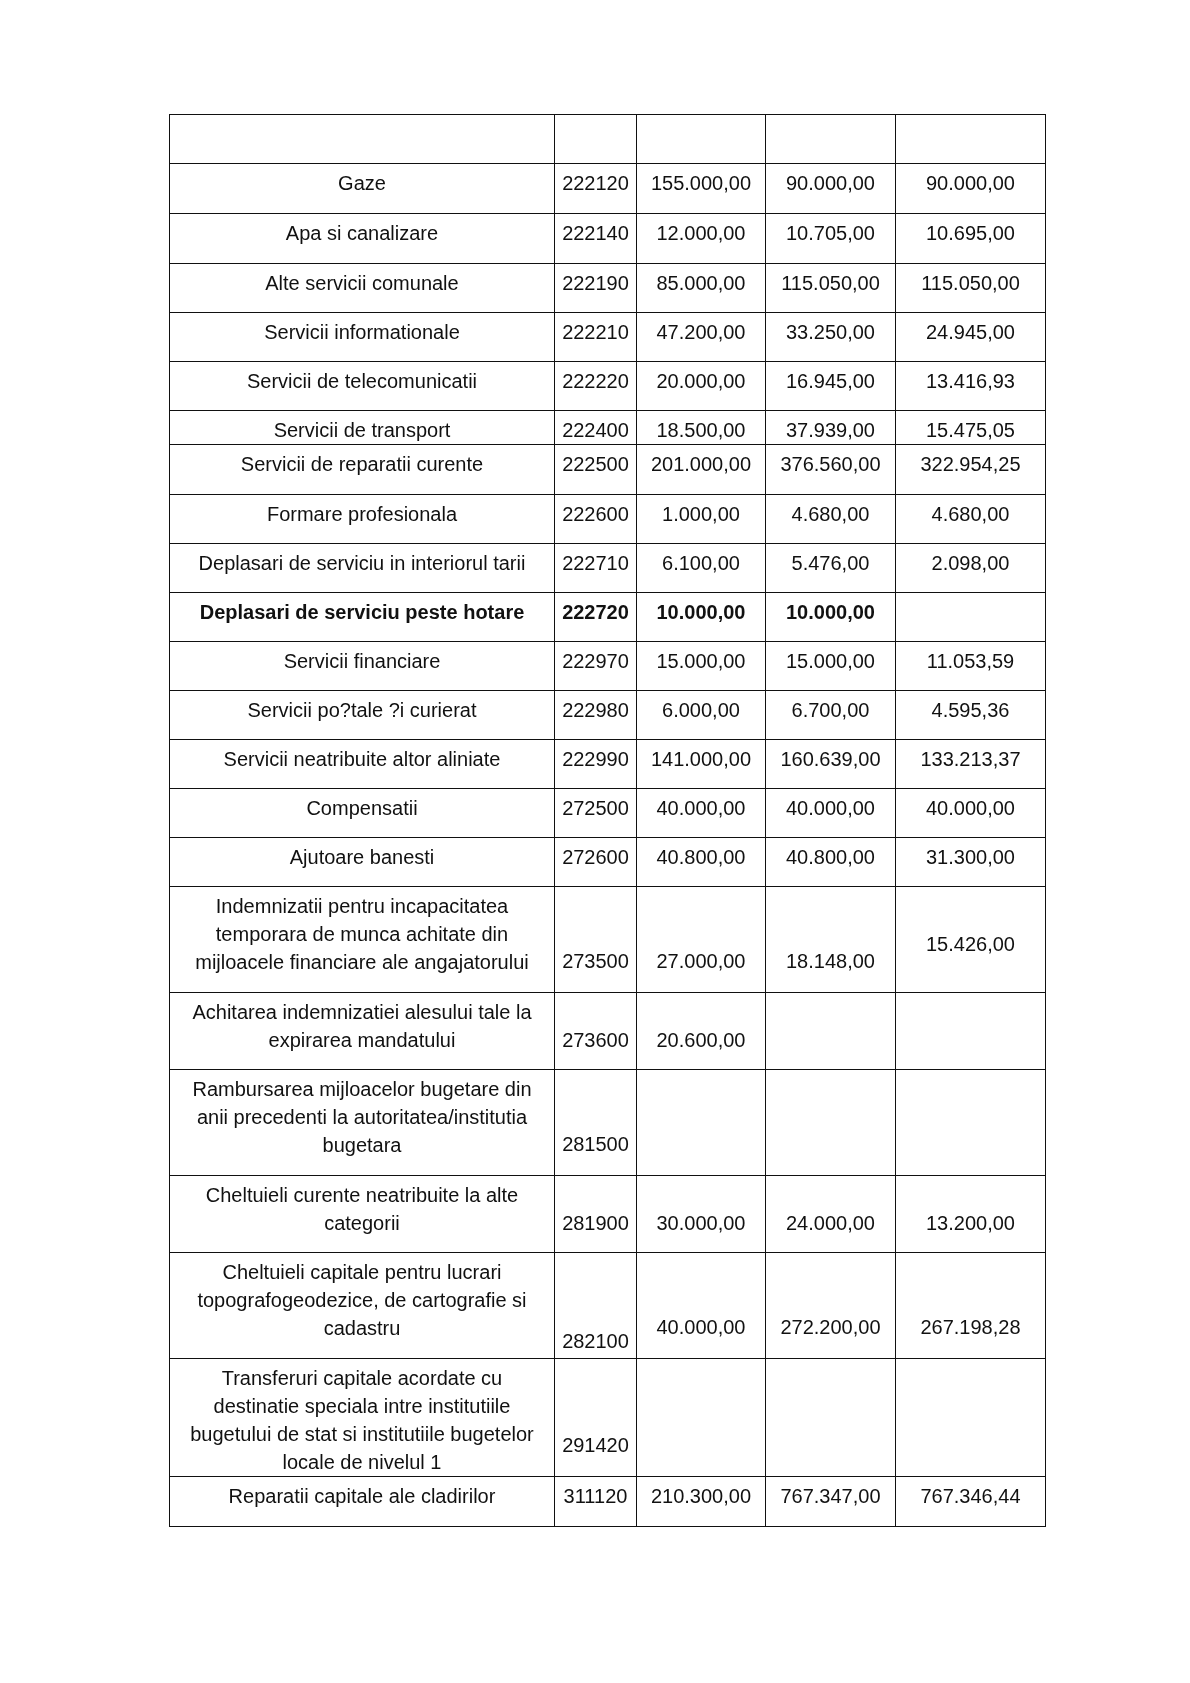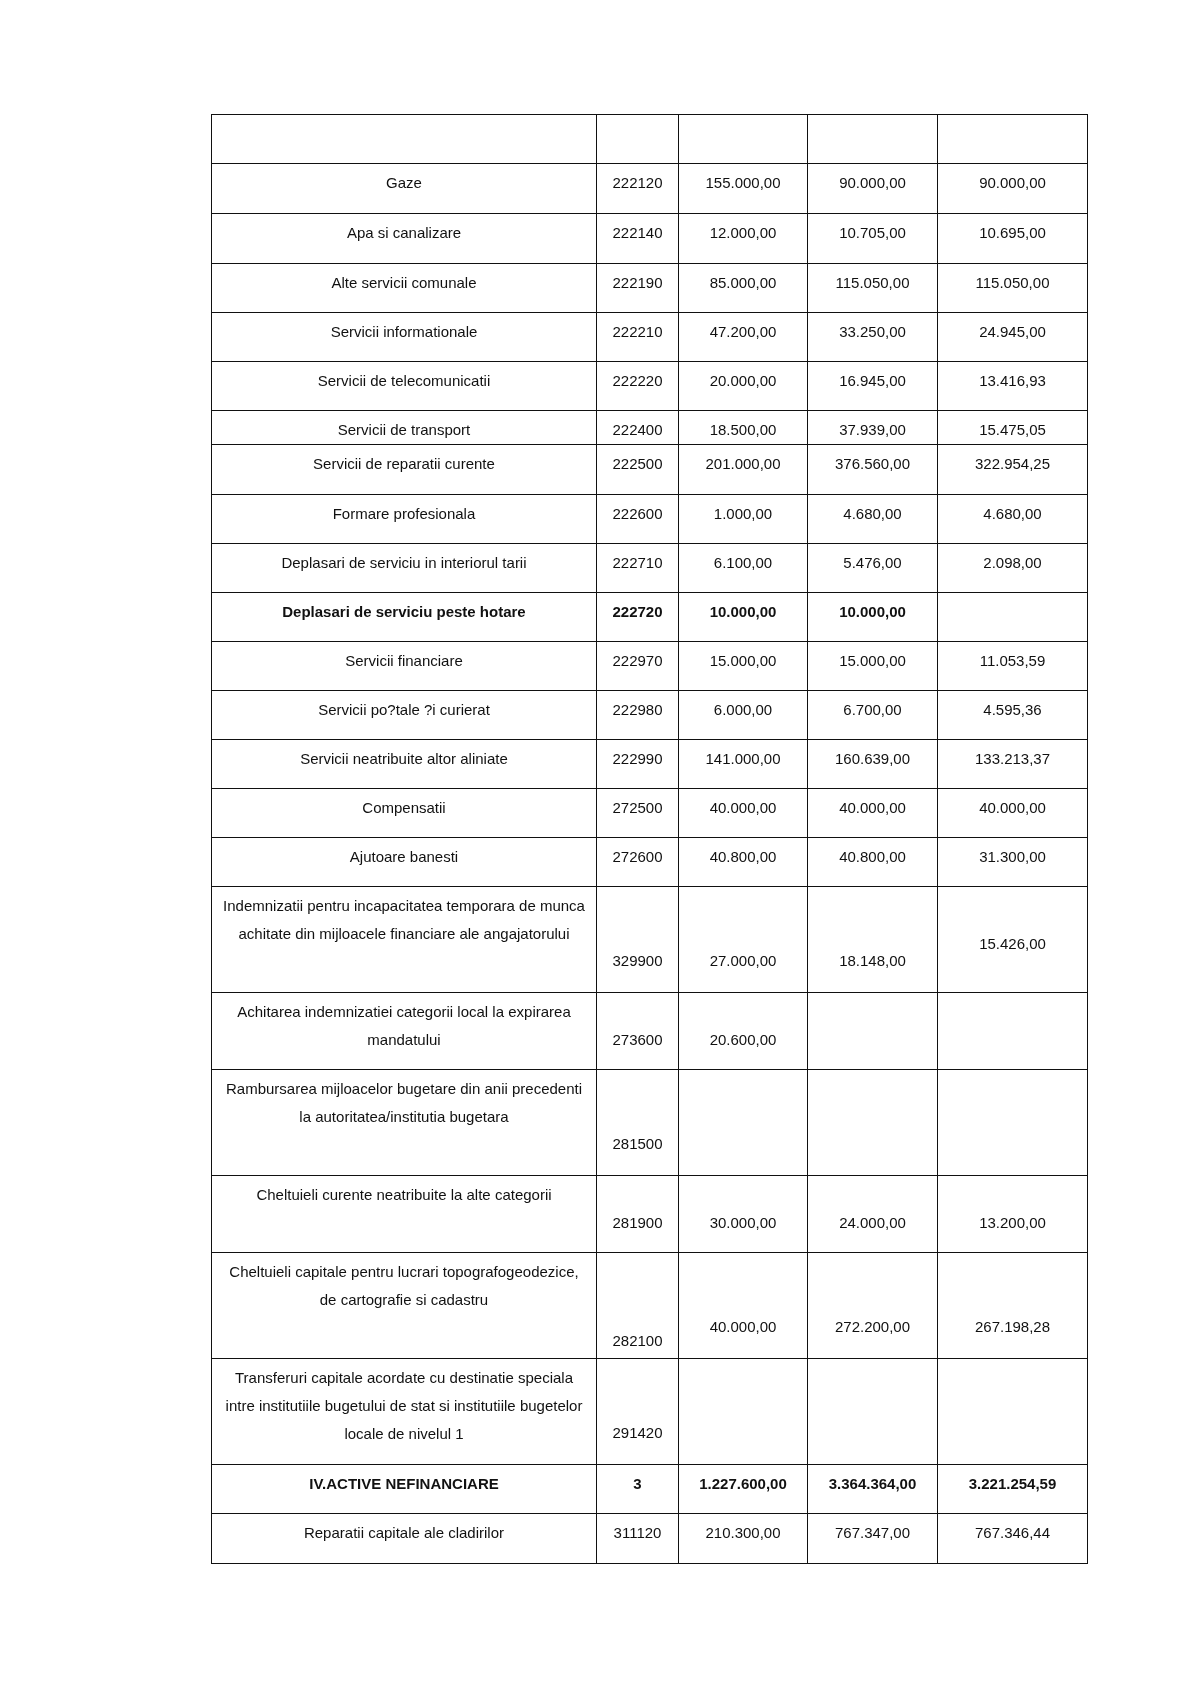--- a/index.html
+++ b/index.html
@@ -1,19 +1,19 @@
 <!DOCTYPE html>
 <html><head>
 <meta charset="utf-8">
 <style>
   html, body { margin:0; padding:0; background:#ffffff; }
   body { width:1190px; height:1683px; position:relative; overflow:hidden;
          font-family:"Liberation Sans", "DejaVu Sans", sans-serif; color:#111; }
   table.budget { position:absolute; left:169px; top:114px; width:876px;
-         border-collapse:collapse; table-layout:fixed; font-size:15px;margin-left:42px; }
+         border-collapse:collapse; table-layout:fixed; font-size:20px; }
   table.budget td { border:1.3px solid #111; text-align:center; vertical-align:top;
          padding:5px 4px 0 4px; line-height:28px; }
   table.budget td.desc { padding-left:8px; padding-right:8px; }
   table.budget td.bottom { vertical-align:bottom; padding-bottom:20px; }
   table.budget tr.bold td { font-weight:bold; }
 </style>
 </head>
 <body>
 
 <table class="budget">
@@ -132,27 +132,27 @@
       </tr>
       <tr style="height: 49px;">
         <td class="desc">Ajutoare banesti</td>
         <td>272600</td>
         <td>40.800,00</td>
         <td>40.800,00</td>
         <td>31.300,00</td>
       </tr>
       <tr style="height: 106px;">
         <td class="desc">Indemnizatii pentru incapacitatea temporara de munca achitate din mijloacele financiare ale angajatorului</td>
-        <td class="bottom" style="padding-bottom: 17px;">329900</td>
+        <td class="bottom" style="padding-bottom: 17px;">273500</td>
         <td class="bottom" style="padding-bottom: 17px;">27.000,00</td>
         <td class="bottom" style="padding-bottom: 17px;">18.148,00</td>
         <td class="bottom" style="padding-bottom: 34px;">15.426,00</td>
       </tr>
       <tr style="height: 77px;">
-        <td class="desc">Achitarea indemnizatiei categorii local la expirarea mandatului</td>
+        <td class="desc">Achitarea indemnizatiei alesului tale la expirarea mandatului</td>
         <td class="bottom" style="padding-bottom: 15px;">273600</td>
         <td class="bottom" style="padding-bottom: 15px;">20.600,00</td>
         <td class="bottom" style="padding-bottom: 15px;"></td>
         <td class="bottom" style="padding-bottom: 15px;"></td>
       </tr>
       <tr style="height: 106px;">
         <td class="desc">Rambursarea  mijloacelor bugetare  din anii  precedenti  la  autoritatea/institutia bugetara</td>
         <td class="bottom" style="padding-bottom: 17px;">281500</td>
         <td class="bottom" style="padding-bottom: 17px;"></td>
         <td class="bottom" style="padding-bottom: 17px;"></td>
@@ -172,27 +172,20 @@
         <td class="bottom" style="padding-bottom: 17px;">272.200,00</td>
         <td class="bottom" style="padding-bottom: 17px;">267.198,28</td>
       </tr>
       <tr style="height: 106px;">
         <td class="desc">Transferuri capitale acordate cu destinatie speciala intre institutiile bugetului de stat si institutiile bugetelor locale de nivelul 1</td>
         <td class="bottom" style="padding-bottom: 17px;">291420</td>
         <td class="bottom" style="padding-bottom: 17px;"></td>
         <td class="bottom" style="padding-bottom: 17px;"></td>
         <td class="bottom" style="padding-bottom: 17px;"></td>
       </tr>
-      <tr class="bold" style="height: 49px;">
-        <td class="desc">IV.ACTIVE NEFINANCIARE</td>
-        <td>3</td>
-        <td>1.227.600,00</td>
-        <td>3.364.364,00</td>
-        <td>3.221.254,59</td>
-      </tr>
       <tr style="height: 50px;">
         <td class="desc">Reparatii capitale ale cladirilor</td>
         <td>311120</td>
         <td>210.300,00</td>
         <td>767.347,00</td>
         <td>767.346,44</td>
       </tr>
     </tbody>
 </table>
 

